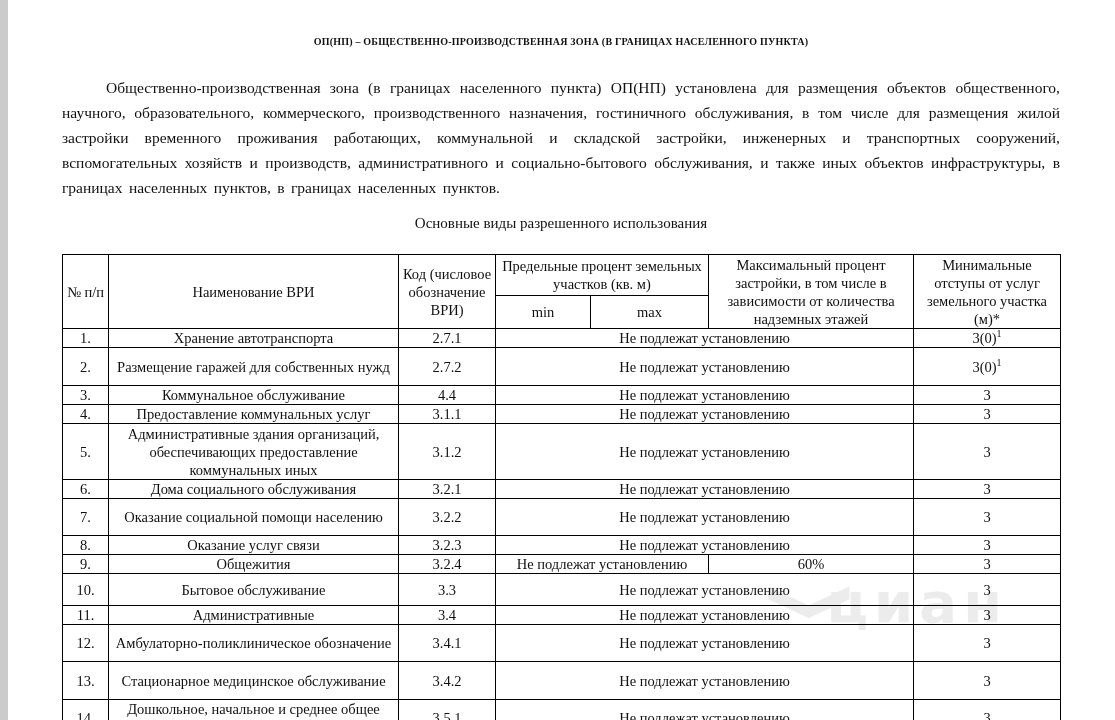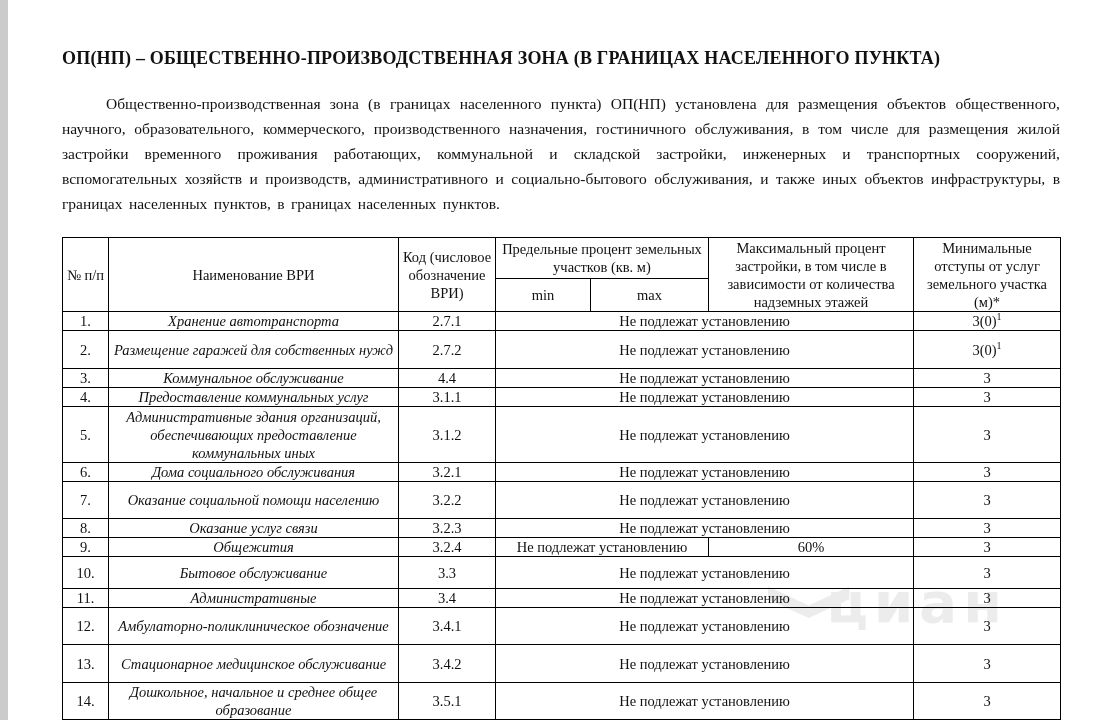--- a/index.html
+++ b/index.html
@@ -7,24 +7,24 @@
     width:1115px;height:720px;
     background:#ffffff;
     font-family:"Liberation Serif","DejaVu Serif",serif;
     color:#111;
     overflow:hidden;
   }
   .page{position:relative;width:1115px;height:720px;background:#fff;overflow:hidden;}
   .edge-strip{position:absolute;left:0;top:0;width:8px;height:100%;background:#cbcbcb;}
   .content{position:absolute;left:62px;top:0;width:998px;}
   .doc-title{
-    margin-top:48px;
-    text-align:left;
+    margin-top:32px;
+    text-align:center;
     font-weight:bold;
-    font-size:18px;
+    font-size:10px;
     line-height:20px;
     letter-spacing:0.2px;
   }
   .intro{
     margin-top:23px;
     font-size:15.5px;
     line-height:25px;
     text-align:justify;
     text-indent:44px;
     word-spacing:2.5px;
@@ -48,21 +48,21 @@
   }
   table.vri th, table.vri td{
     border:1.5px solid #000;
     padding:0 2px;
     text-align:center;
     vertical-align:middle;
     font-weight:normal;
     overflow:hidden;
     background:transparent;
   }
-  td.name-cell{padding:0 12px;font-style:italic;}
+  td.name-cell{padding:0 12px;}
   td.va-top{vertical-align:top;}
   sup{font-size:10px;vertical-align:super;line-height:0;}
   .watermark{
     position:absolute;
     left:778px;top:568px;
     z-index:1;
     display:flex;
     align-items:center;
     color:#ececec;
     user-select:none;
@@ -88,20 +88,21 @@
   <div class="edge-strip"></div>
 
   <div class="watermark">
     <span class="chev">❮</span>
     <span class="wm-text">циан</span>
   </div>
 
   <div class="content">
     <div class="doc-title">ОП(НП) – ОБЩЕСТВЕННО-ПРОИЗВОДСТВЕННАЯ ЗОНА (В ГРАНИЦАХ НАСЕЛЕННОГО ПУНКТА)</div>
     <div class="intro">Общественно-производственная зона (в границах населенного пункта) ОП(НП) установлена для размещения объектов общественного, научного, образовательного, коммерческого, производственного назначения, гостиничного обслуживания, в том числе для размещения жилой застройки временного проживания работающих, коммунальной и складской застройки, инженерных и транспортных сооружений, вспомогательных хозяйств и производств, административного и социально-бытового обслуживания, и также иных объектов инфраструктуры, в границах населенных пунктов, в границах населенных пунктов.</div>
+    <div class="section-title">Основные виды разрешенного использования</div>
 
     <table class="vri">
       <colgroup>
         <col style="width:46px">
           <col style="width:290px">
           <col style="width:97px">
         <col style="width:95px">
           <col style="width:118px">
           <col style="width:205px">
           <col style="width:147px">

